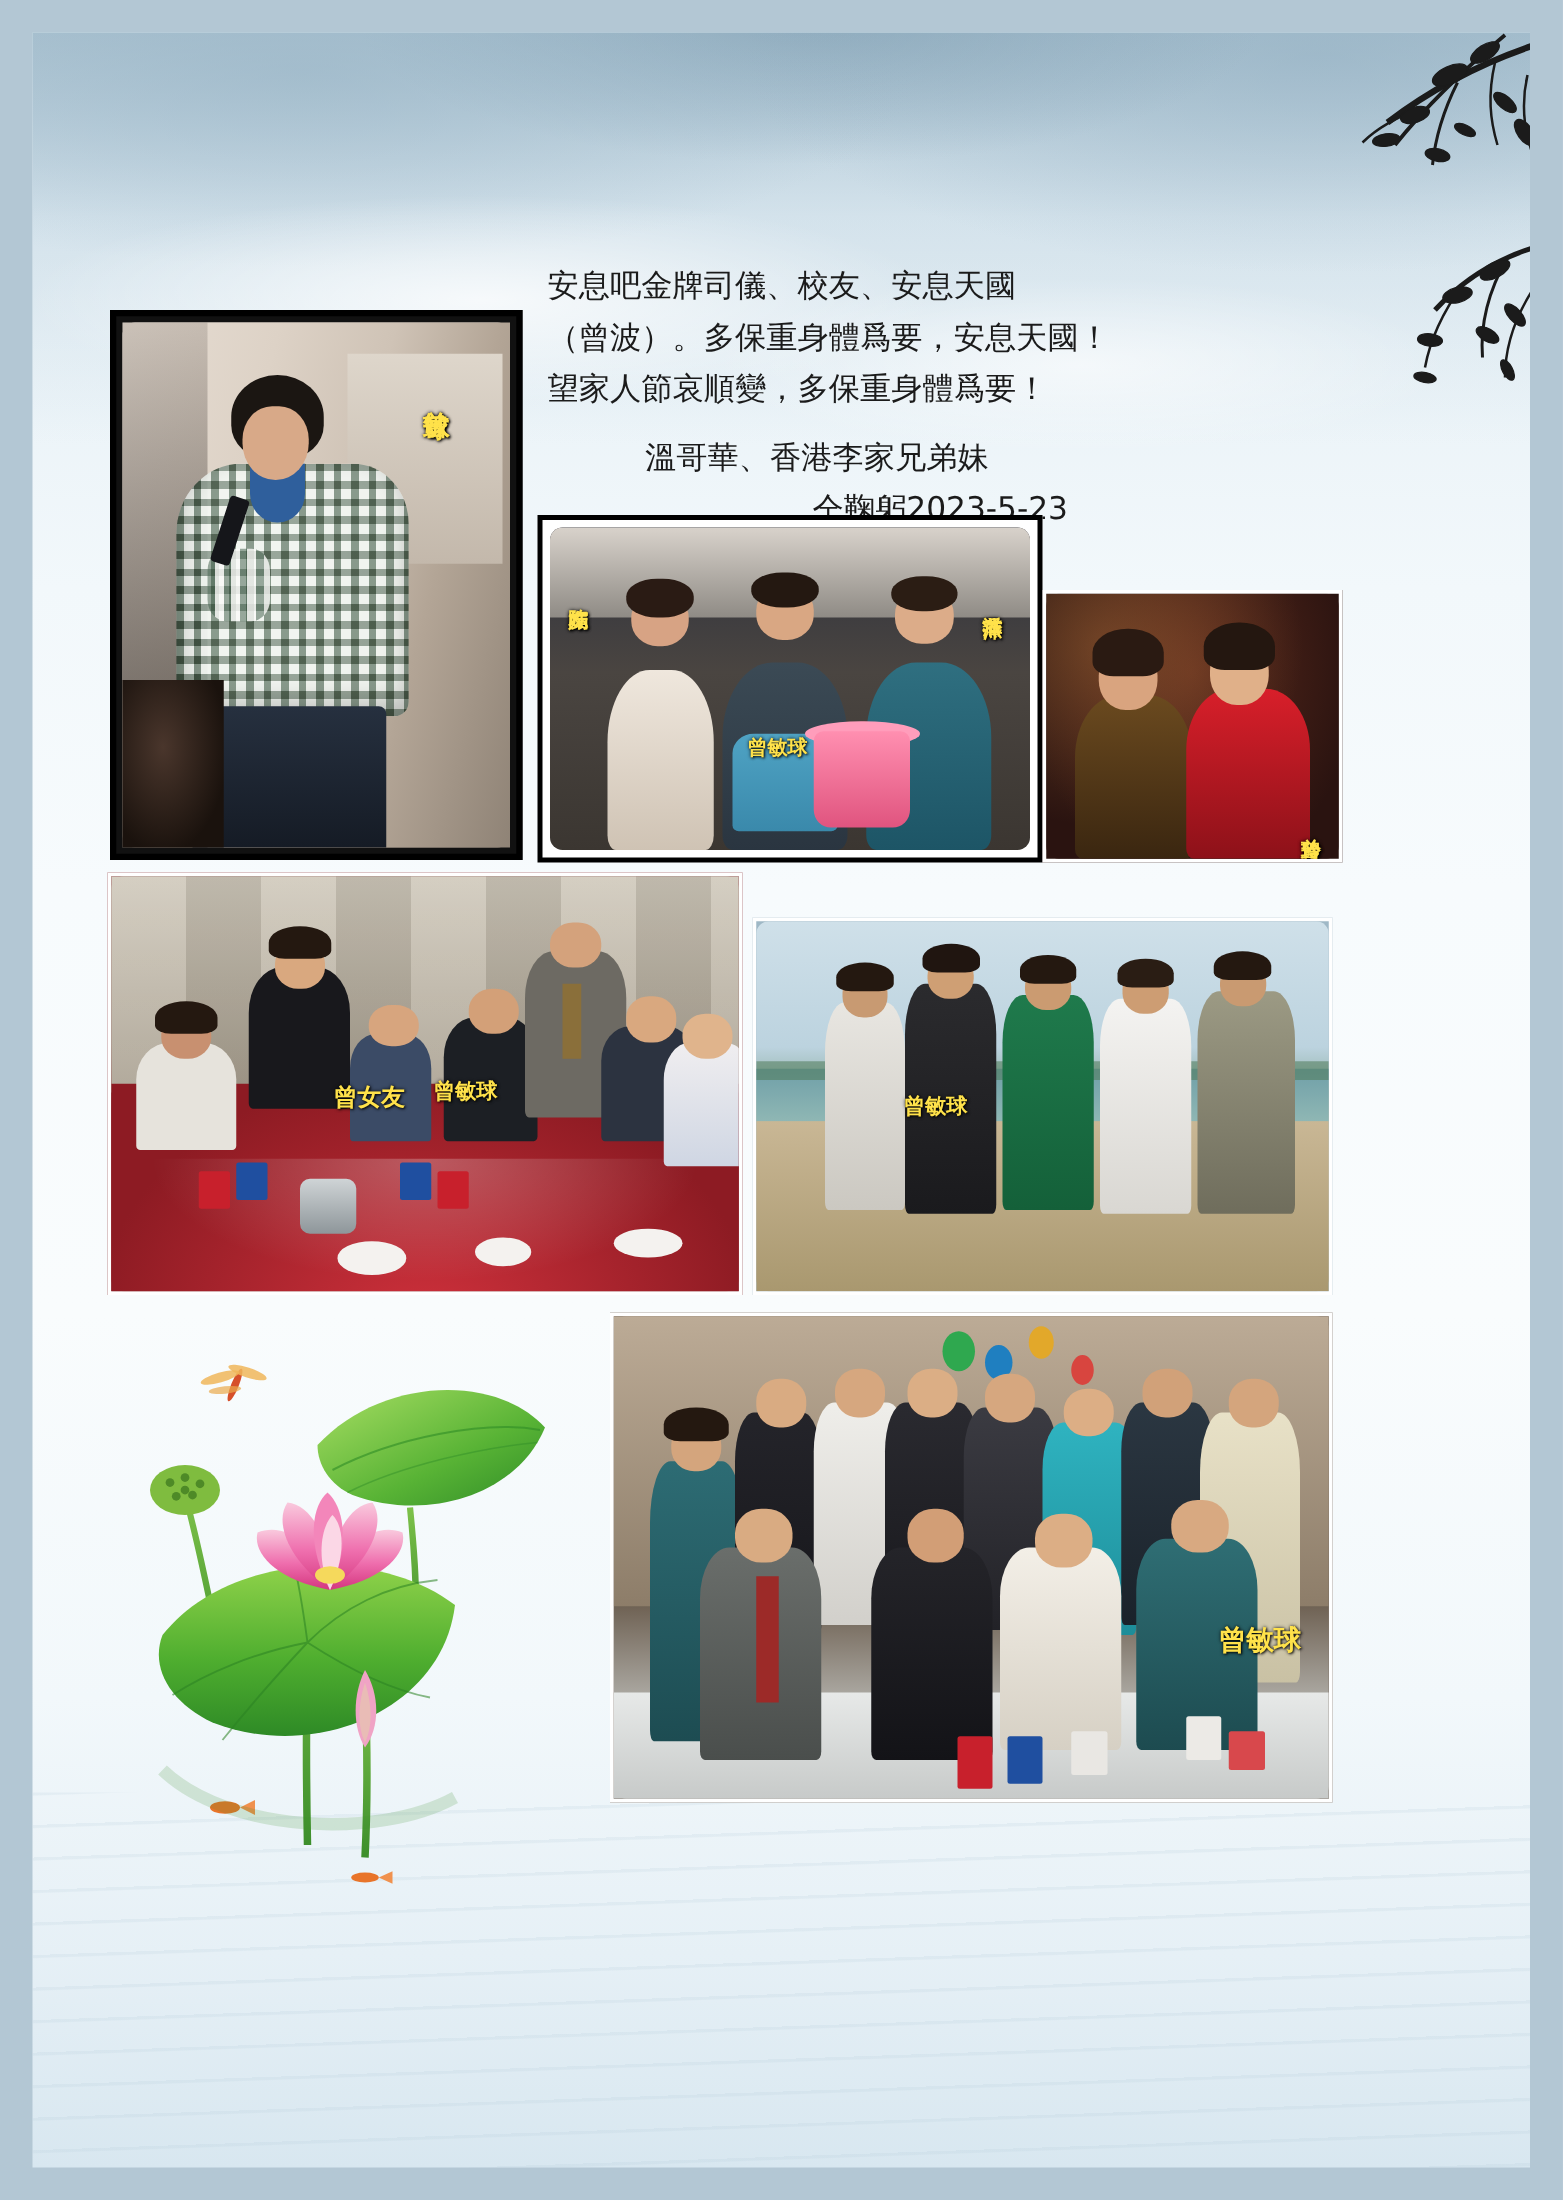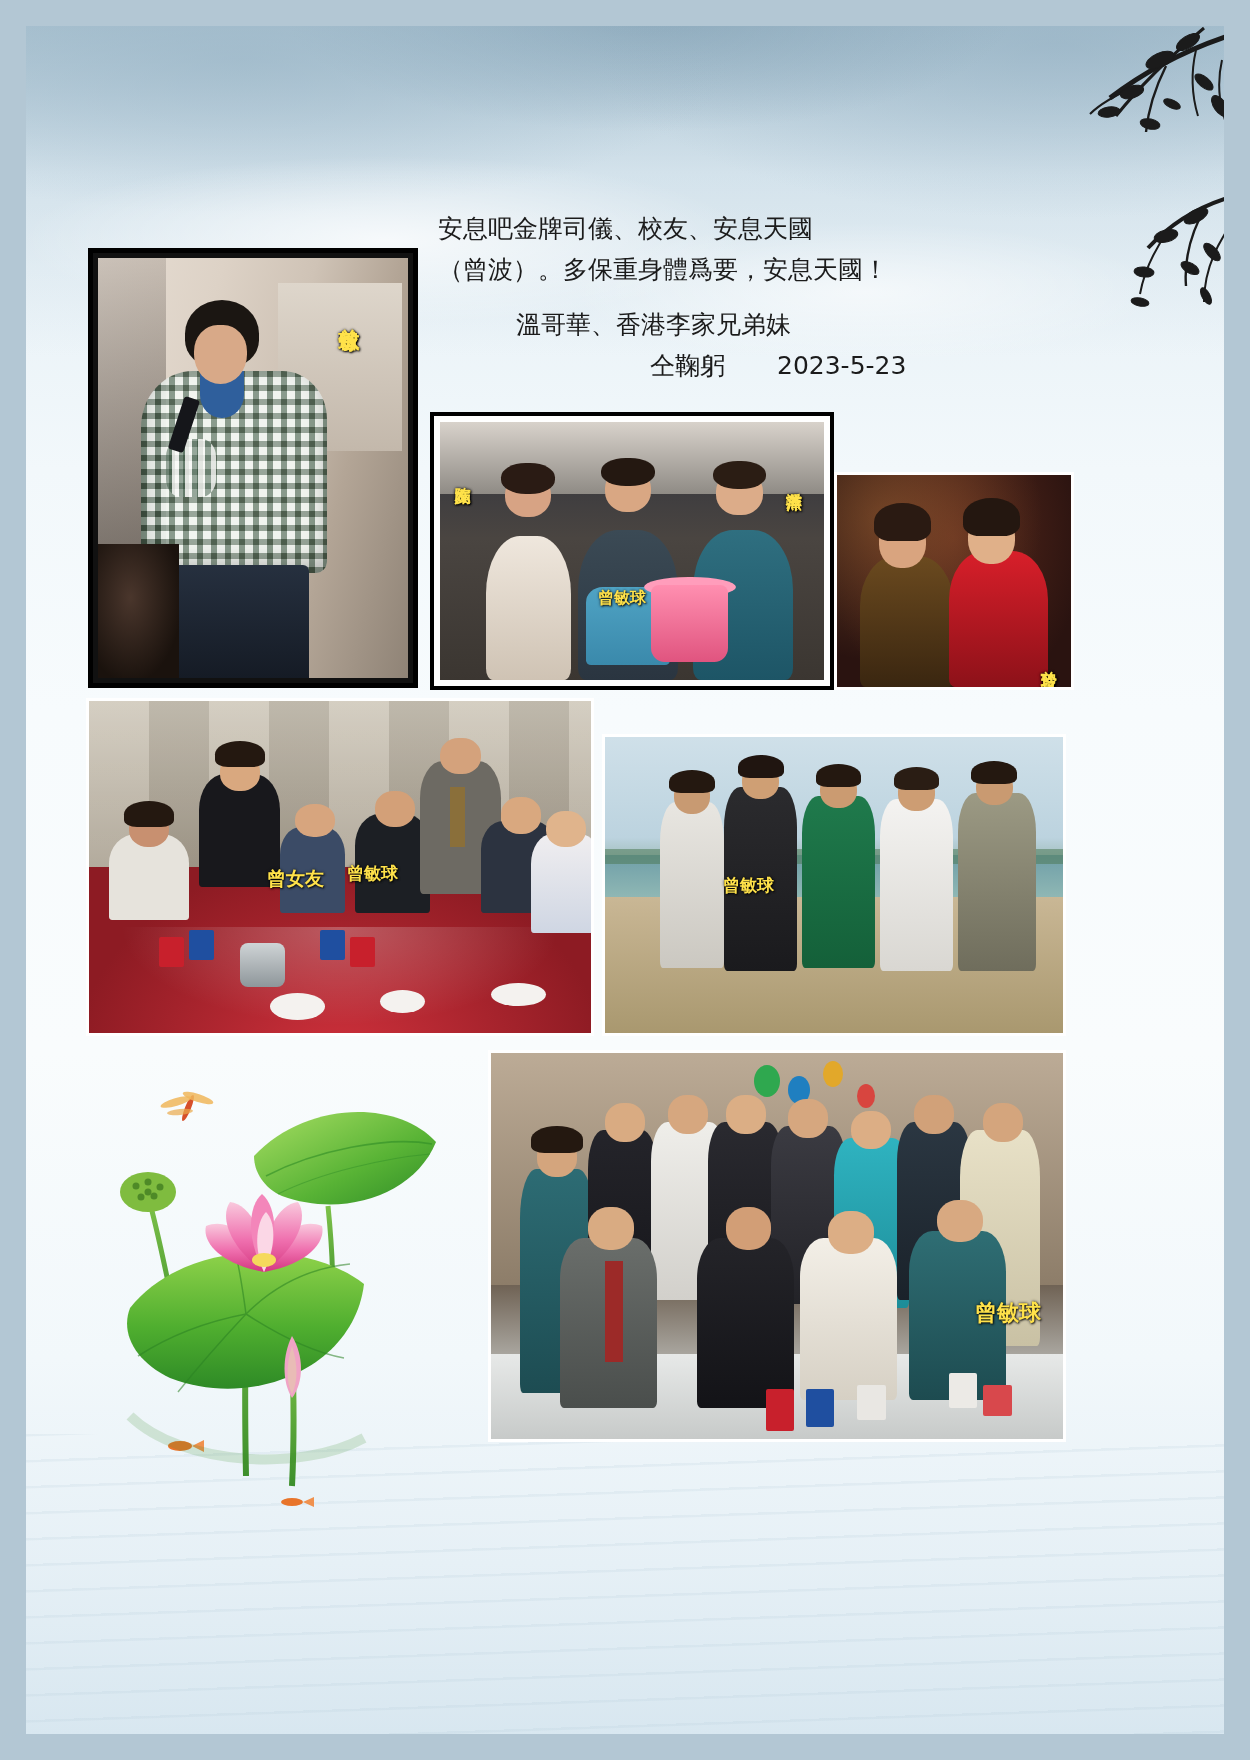--- a/index.html
+++ b/index.html
@@ -105,31 +105,32 @@
   }
   .memo .sign1 {
     display: block;
     margin-top: 14px;
     padding-left: 78px;
   }
   .memo .sign2 {
     display: block;
     padding-left: 212px;
   }
-  .memo .sign2 .date { margin-left: 52px; }
+  .memo .sign2 .date { }
 
   
   .photo {
     position: absolute;
     overflow: hidden;
     background: #6a6a6a;
   }
   .photo .inner {
     position: absolute;
     inset: 0;
+    border-radius: 10px;
   }
   .cap {
     position: absolute;
     color: #ffe24a;
     font-family: "DejaVu Sans", sans-serif;
     font-weight: bold;
     text-shadow: 0 0 3px rgba(0,0,0,.85), 1px 1px 2px rgba(0,0,0,.8);
     line-height: 1.05;
     white-space: pre-line;
   }
@@ -343,20 +344,21 @@
         <ellipse cx="308" cy="232" rx="11" ry="5" transform="rotate(48 308 232)"></ellipse>
         <ellipse cx="302" cy="276" rx="9" ry="4" transform="rotate(62 302 276)"></ellipse>
         <ellipse cx="236" cy="282" rx="9" ry="4" transform="rotate(10 236 282)"></ellipse>
       </g>
     </svg>
 
 
     <div class="memo">
       <div>安息吧金牌司儀、校友、安息天國</div>
       <div>（曾波）。多保重身體爲要，安息天國！</div>
+      <div>望家人節哀順變，多保重身體爲要！</div>
       <span class="sign1">溫哥華、香港李家兄弟妹</span>
       <span class="sign2">
         <span>仝鞠躬</span><span class="date">2023-5-23</span>
       </span>
     </div>
 
     <div class="photo" id="p1">
       <div class="inner">
         <div class="p1-wall"></div>
         <div class="p1-screen"></div>

